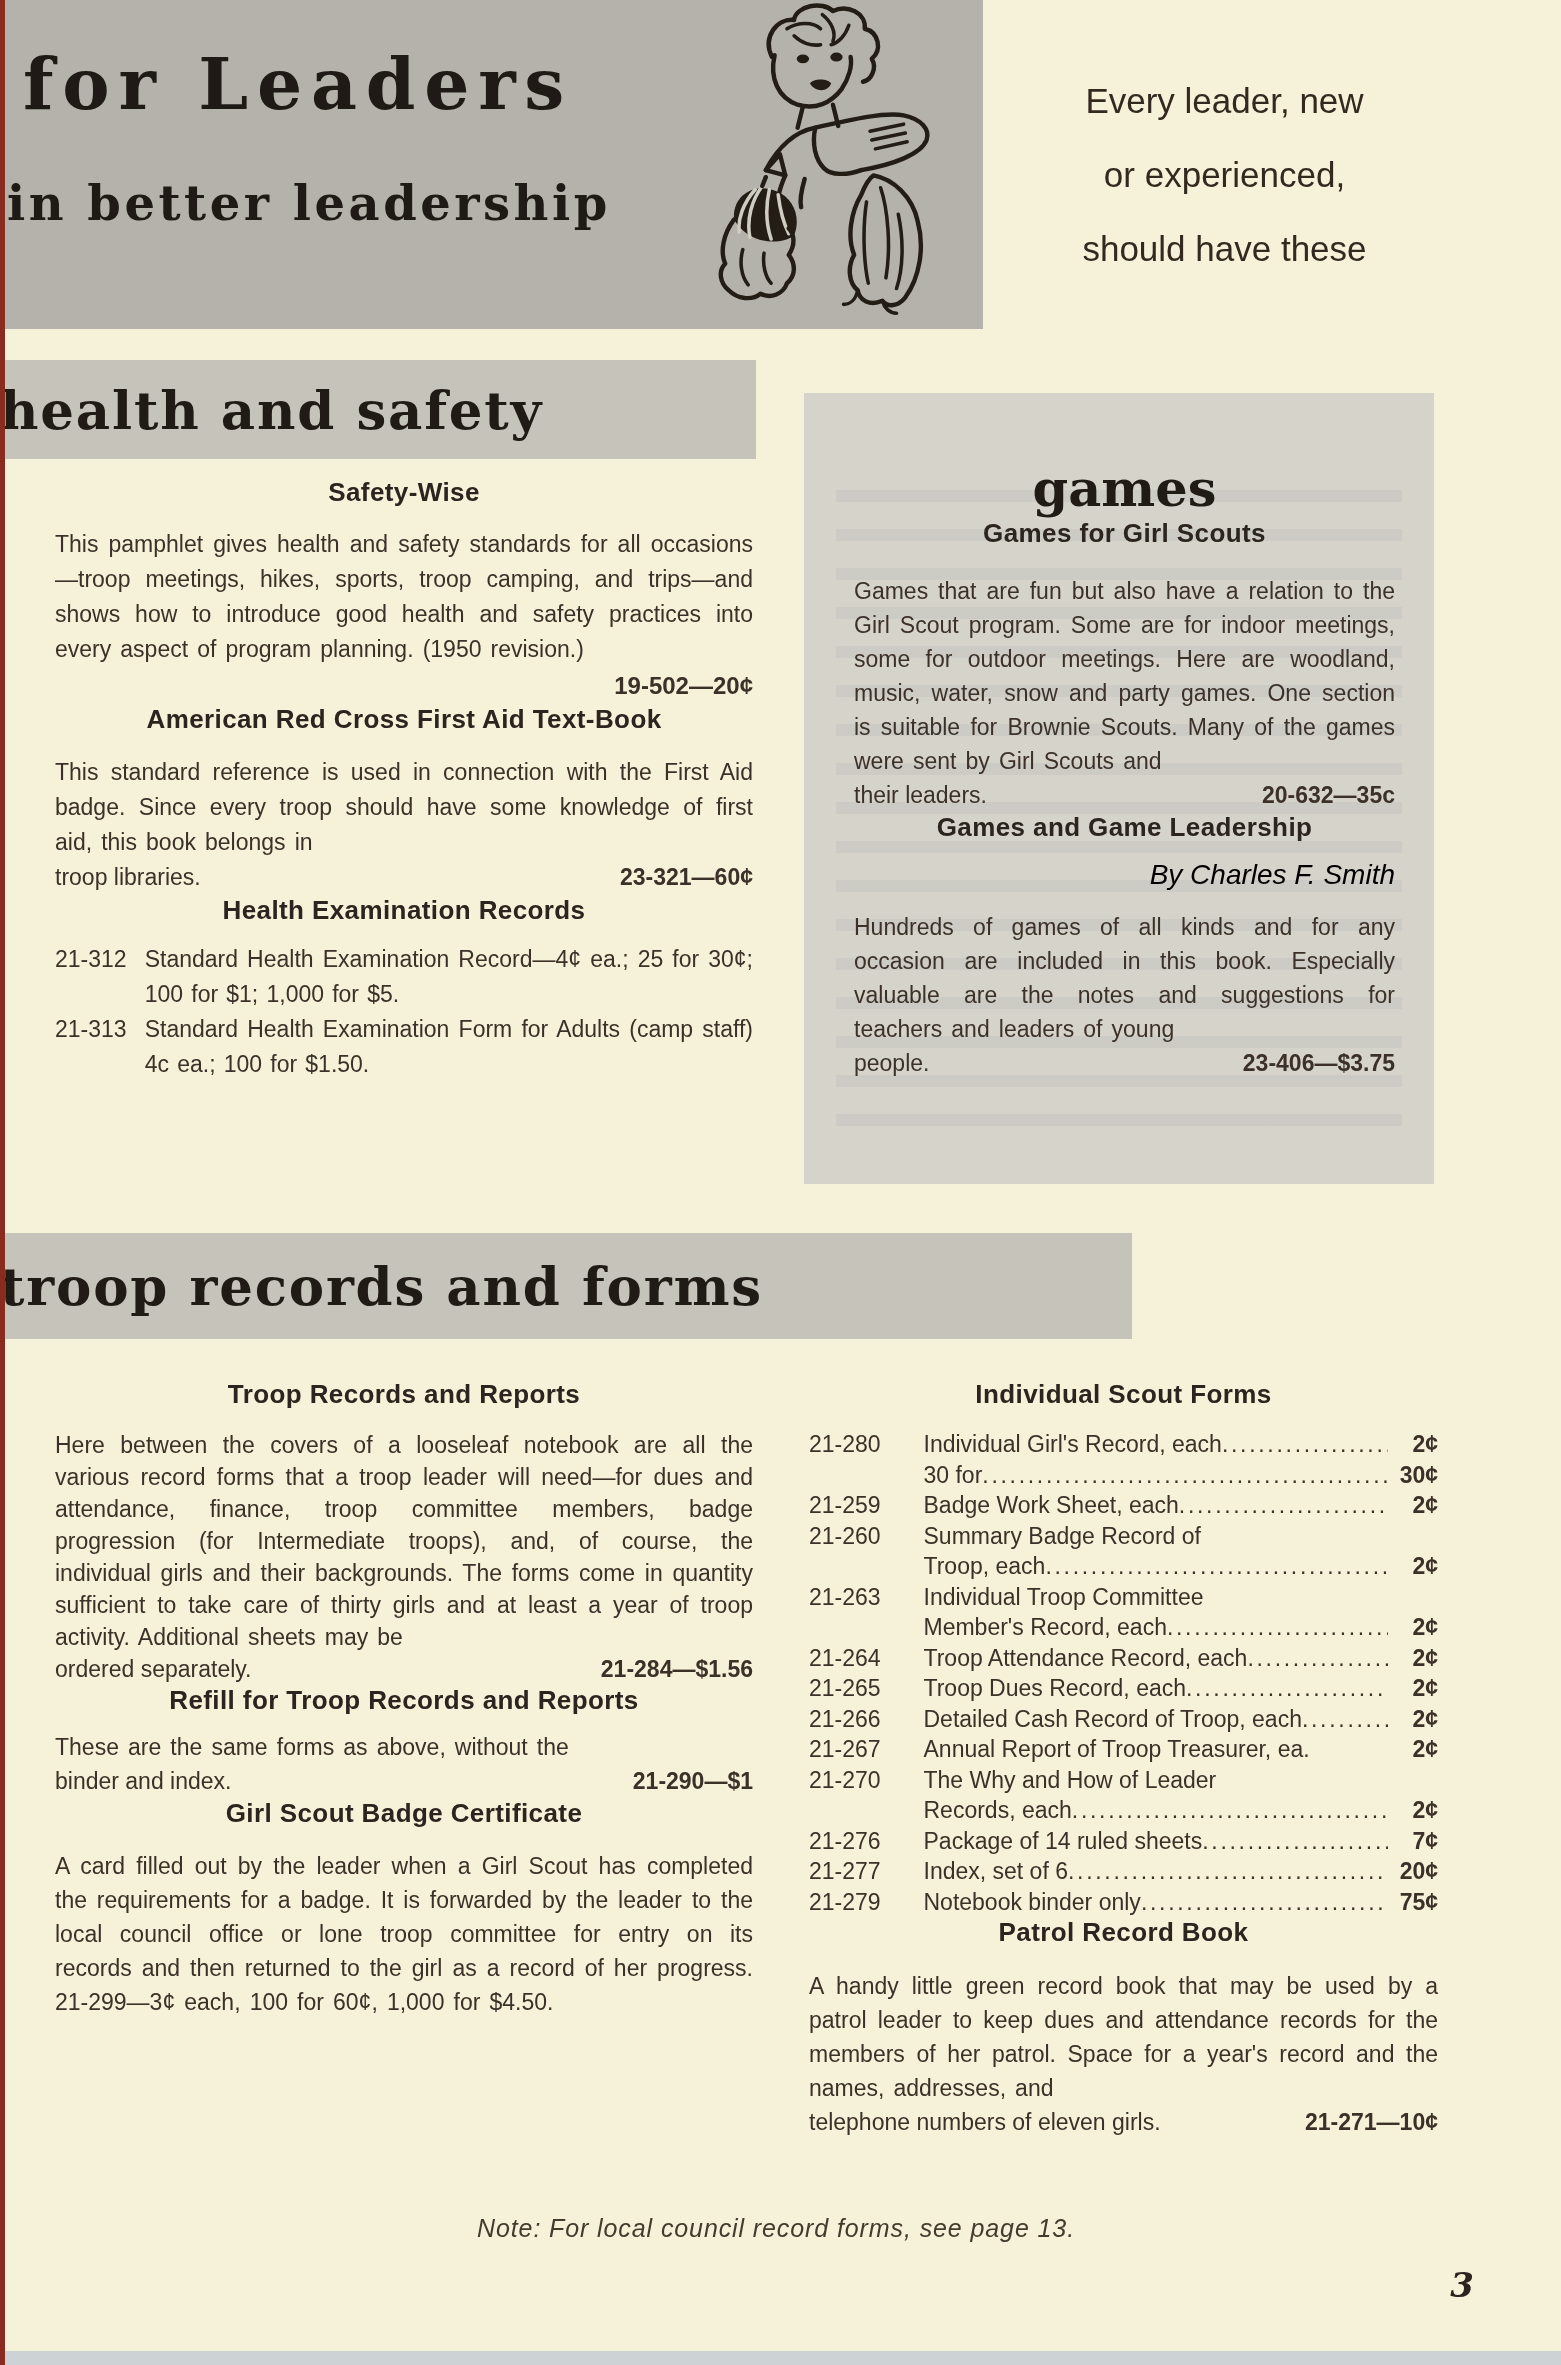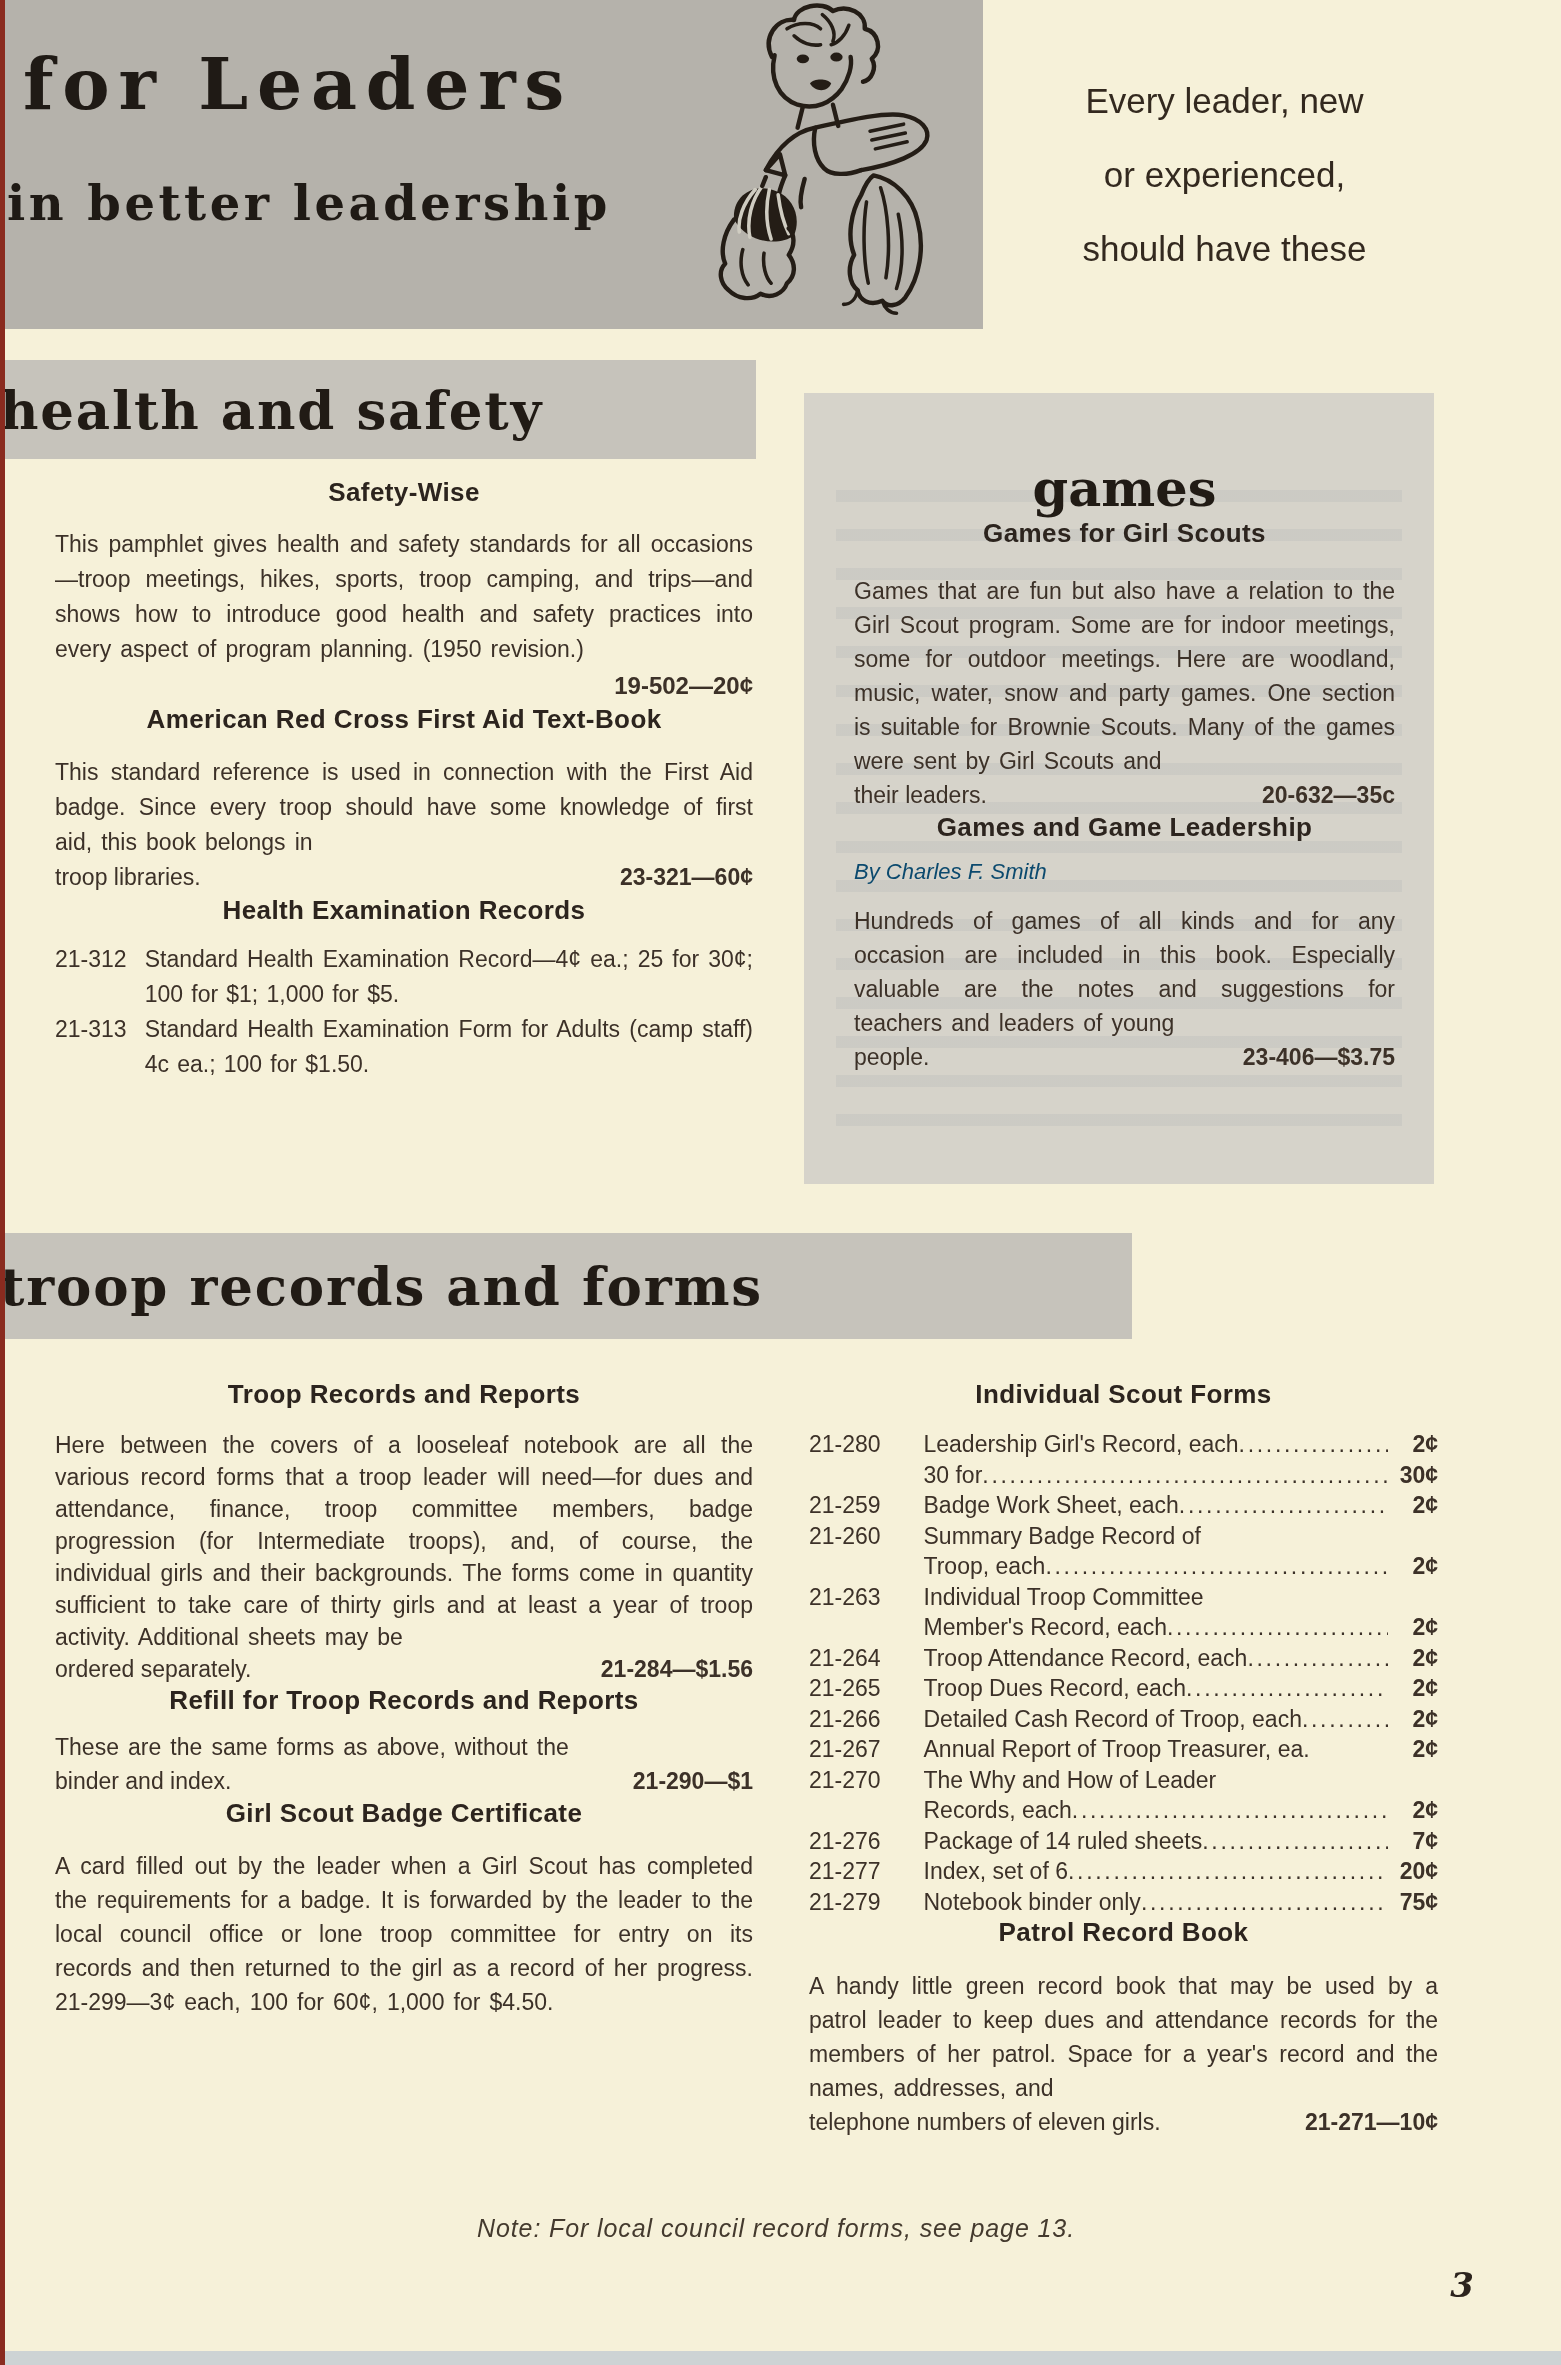--- a/index.html
+++ b/index.html
@@ -50,21 +50,21 @@
   .games-box::before { 
     content:""; position:absolute; inset:97px 32px 53px 32px; z-index:0;
     background:repeating-linear-gradient(180deg, rgba(116,130,146,.10) 0 12.4px, transparent 12.4px 39px);
   }
   .games-inner { position:relative; z-index:1; padding:65px 39px 0 50px; }
 
   h2.head {
     margin:0; font-size:26px; font-weight:bold; text-align:center; color:#2c241e;
     letter-spacing:0.4px;
   }
-  .byline { text-align:left; font-style:italic; font-size:22px; color:#0c4a6e; }
+  .byline { text-align:right; font-style:italic; font-size:28px; color:#000000; }
   .body-just { margin:0; text-align:justify; font-size:23px; word-spacing:2.7px; }
   .lh40 { line-height:35px; } .lh38 { line-height:34px; } .lh36 { line-height:32px; }
   .lastline { display:flex; justify-content:space-between; align-items:baseline; font-size:23px; }
   .price { font-weight:bold; white-space:nowrap; }
   .price-own { text-align:right; font-weight:bold; font-size:24px; line-height:37px; }
 
   .entry { display:flex; font-size:23px; line-height:35px; }
   .entry .code { width:72px; flex:none; }
   .entry .etext { flex:1; margin-left:17.7px; text-align:justify; word-spacing:1.8px; }
 
@@ -219,21 +219,21 @@
       <p class="body-just lh38 mt-22">A card filled out by the leader when a Girl Scout has completed the requirements for a badge. It is forwarded by the leader to the local council office or lone troop committee for entry on its records and then returned to the girl as a record of her progress. 21-299—3¢ each, 100 for 60¢, 1,000 for $4.50.</p>
     </section>
   </div>
 
   <div class="col col-tr-right">
     <h2 class="head">Individual Scout Forms</h2>
 
     <div class="mt-22">
       <div class="frow">
         <span class="fcode">21-280</span>
-        <span class="ftext">Leadership Girl's Record, each</span>
+        <span class="ftext">Individual Girl's Record, each</span>
         <span class="fdots"></span>
         <span class="fprice">2¢</span>
       </div>
       <div class="frow">
         <span class="fcode"></span>
         <span class="ftext">30 for</span>
         <span class="fdots"></span>
         <span class="fprice">30¢</span>
       </div>
 

